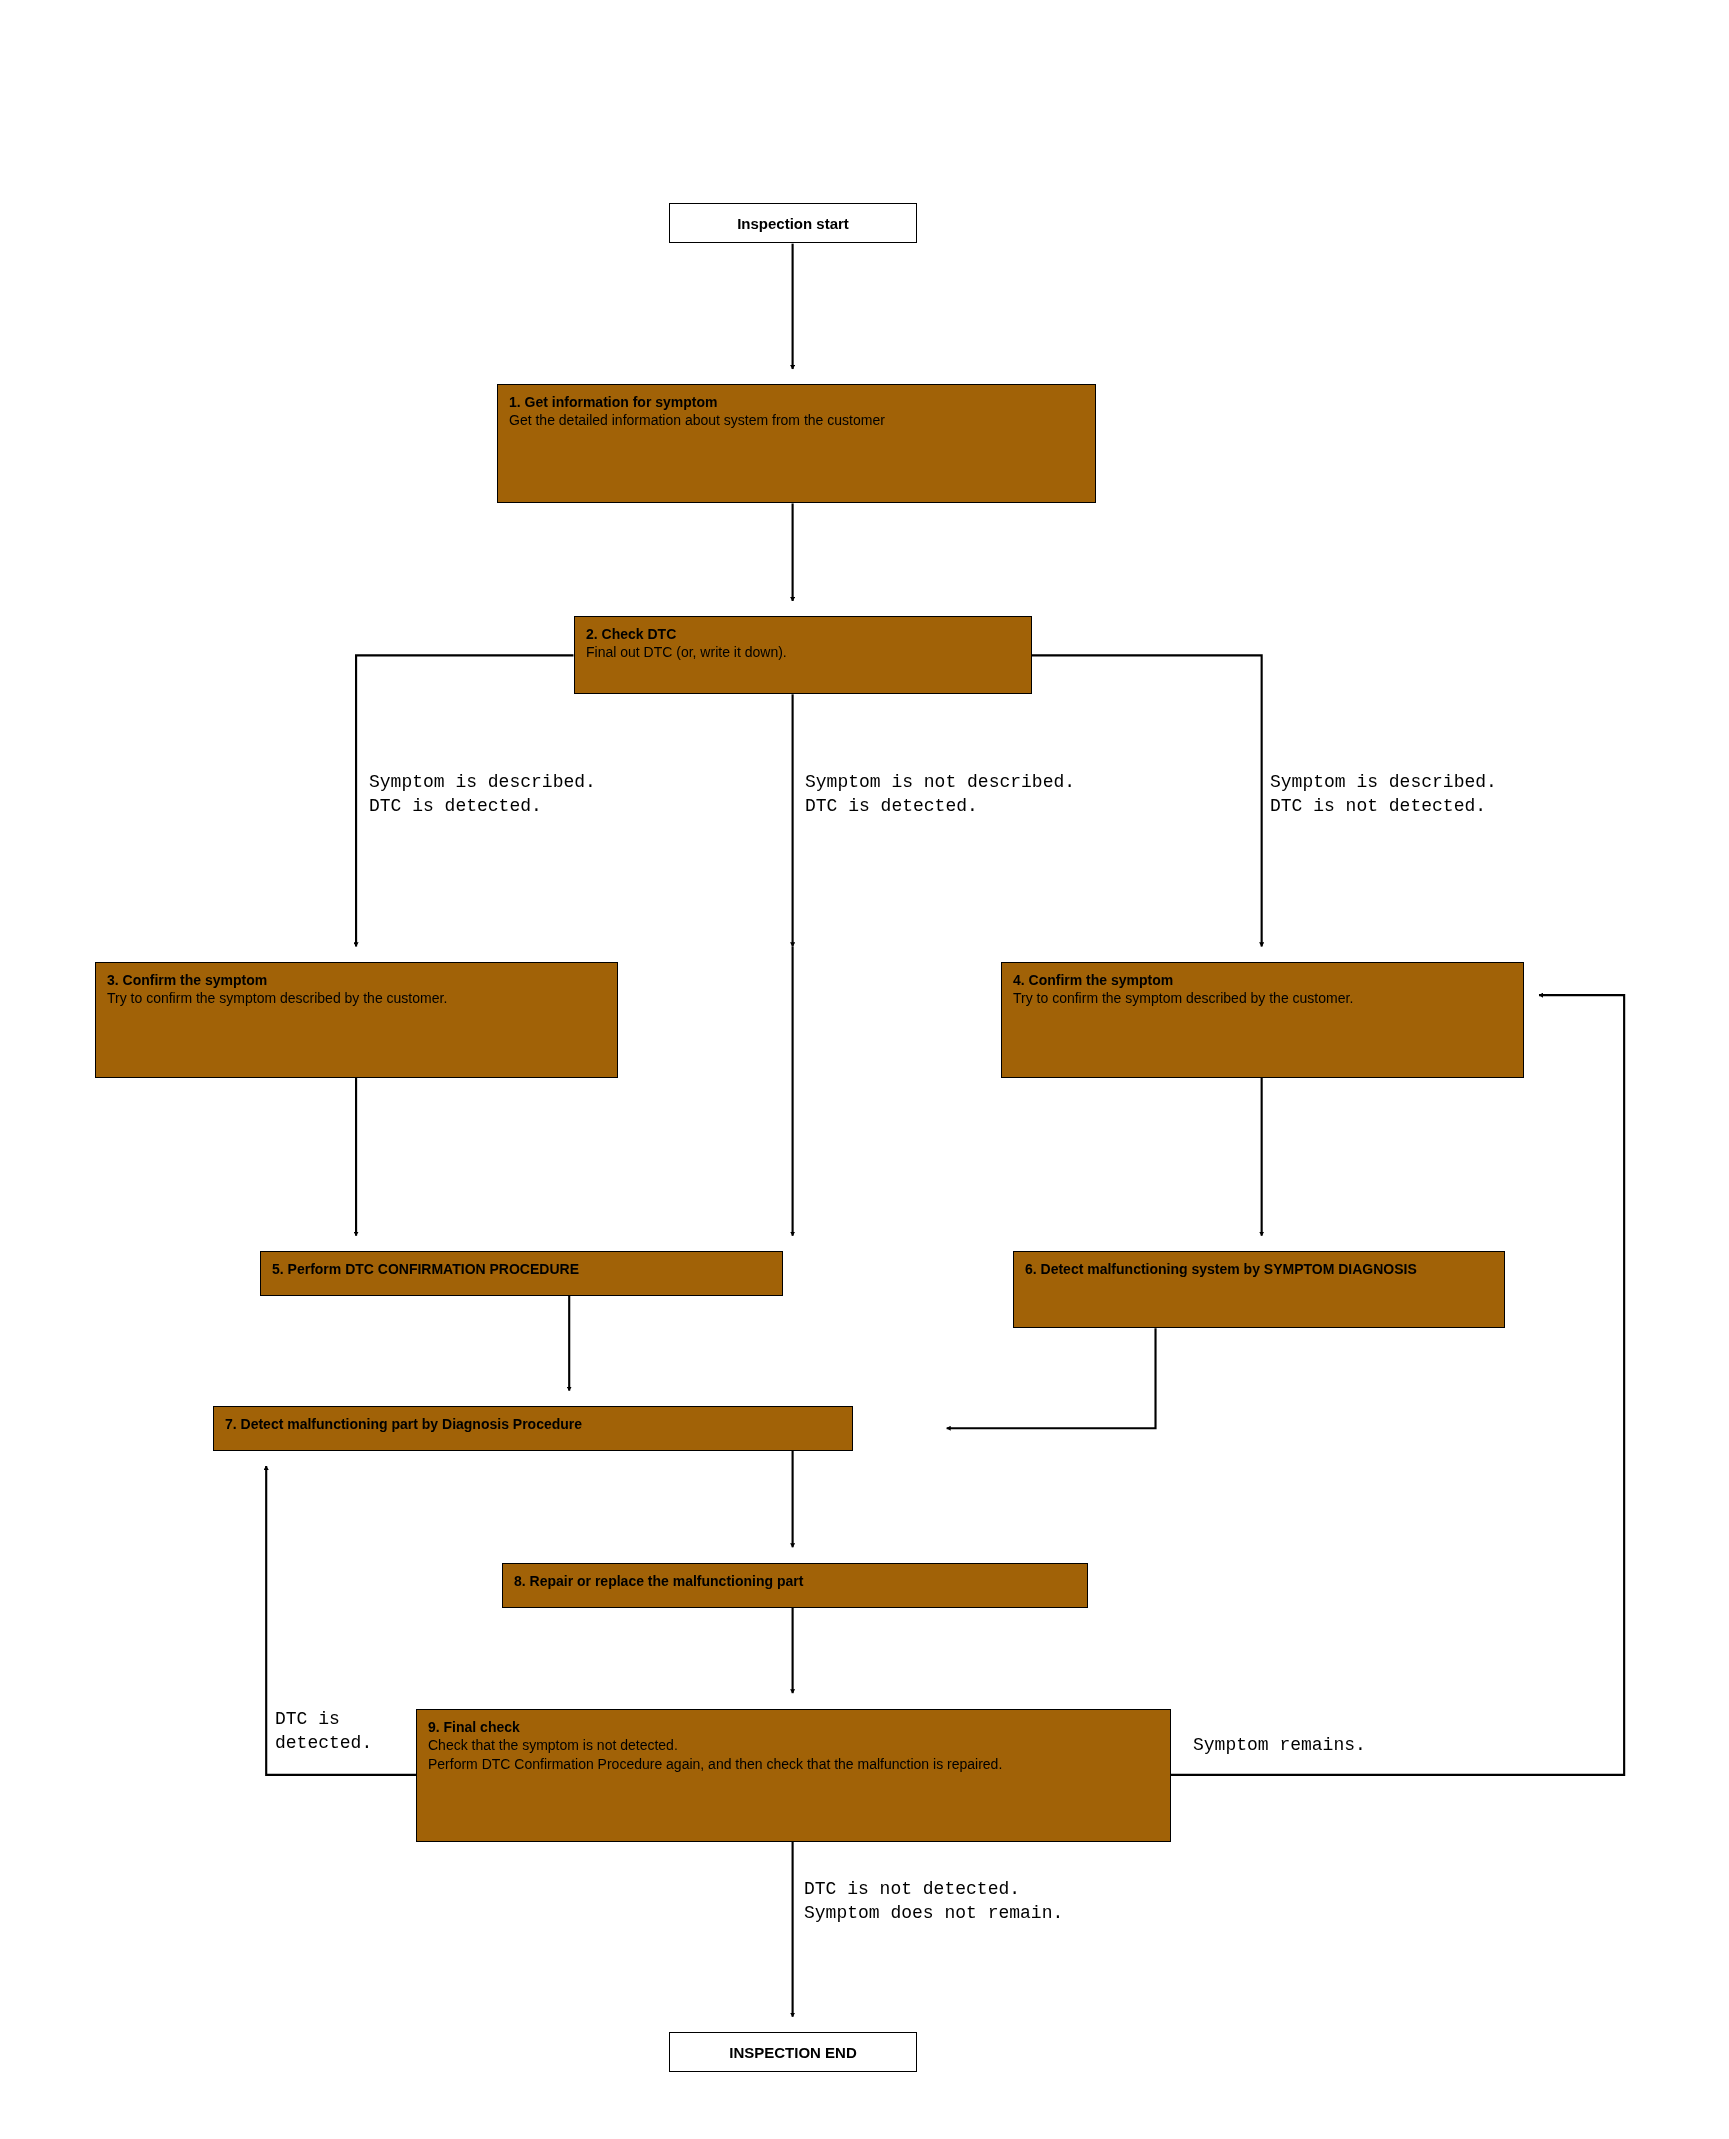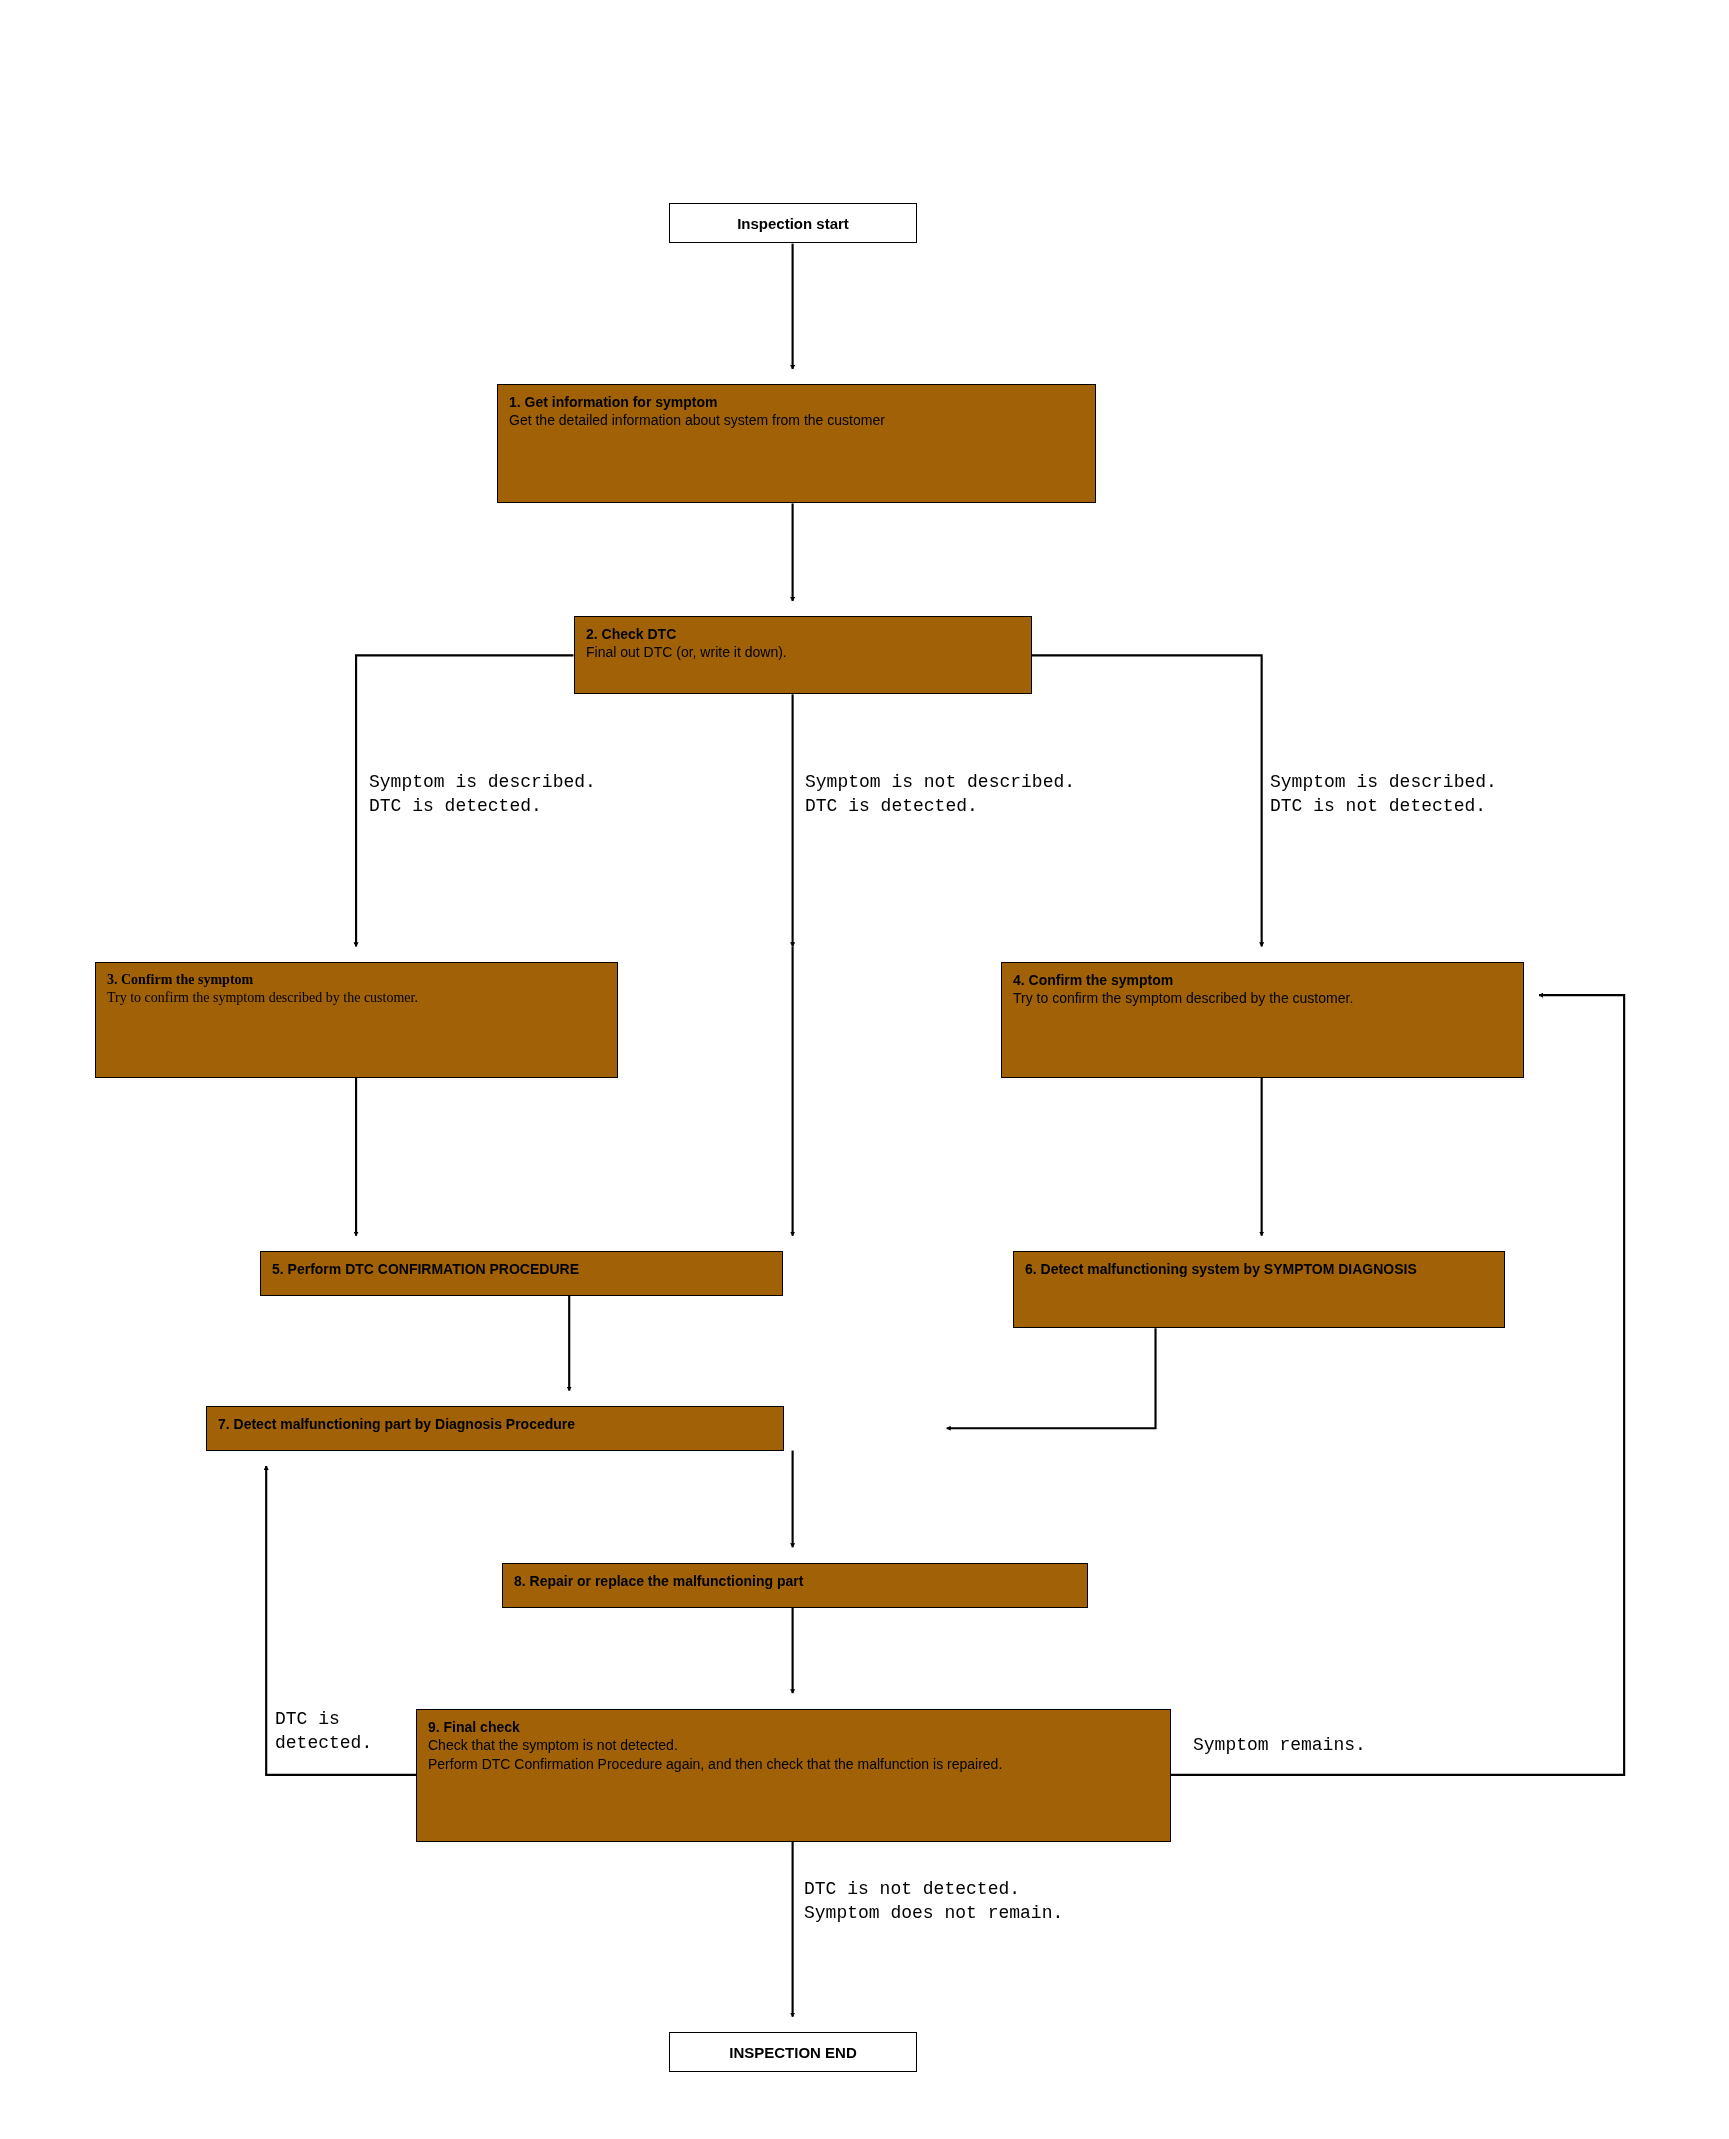--- a/index.html
+++ b/index.html
@@ -58,25 +58,25 @@
     font-size: 18px;
     line-height: 1.36;
     color: #000000;
     white-space: pre;
     font-family: Liberation Mono, monospace;
   }
   
   #n-start    { left: 669px; top: 203px;  width: 248px;  height: 40px; }
   #n-1        { left: 497px; top: 384px;  width: 599px; height: 119px; }
   #n-2        { left: 574px; top: 616px; width: 458px; height: 78px; }
-  #n-3        { left: 95px;  top: 962px; width: 523px; height: 116px; font-family: Liberation Serif, serif; }
+  #n-3        { left: 95px;  top: 962px; width: 523px; height: 116px; }
   #n-4        { left: 1001px; top: 962px; width: 523px; height: 116px; }
   #n-5        { left: 260px;  top: 1251px; width: 523px; height: 45px; }
   #n-6        { left: 1013px; top: 1251px; width: 492px; height: 77px; }
-  #n-7        { left: 206px;  top: 1406px; width: 578px; height: 45px; }
+  #n-7        { left: 213px;  top: 1406px; width: 640px; height: 45px; }
   #n-8        { left: 502px; top: 1563px; width: 586px; height: 45px; }
   #n-9        { left: 416px;  top: 1709px; width: 755px; height: 133px; }
   #n-end      { left: 669px; top: 2032px; width: 248px;  height: 40px; }
   
   #lbl-left   { left: 369px;  top: 770px; }
   #lbl-mid    { left: 805px; top: 770px; }
   #lbl-right  { left: 1270px; top: 770px; }
   #lbl-dtcdet { left: 275px;  top: 1707px; }
   #lbl-remain { left: 1193px; top: 1733px; }
   #lbl-none   { left: 804px; top: 1877px; }

